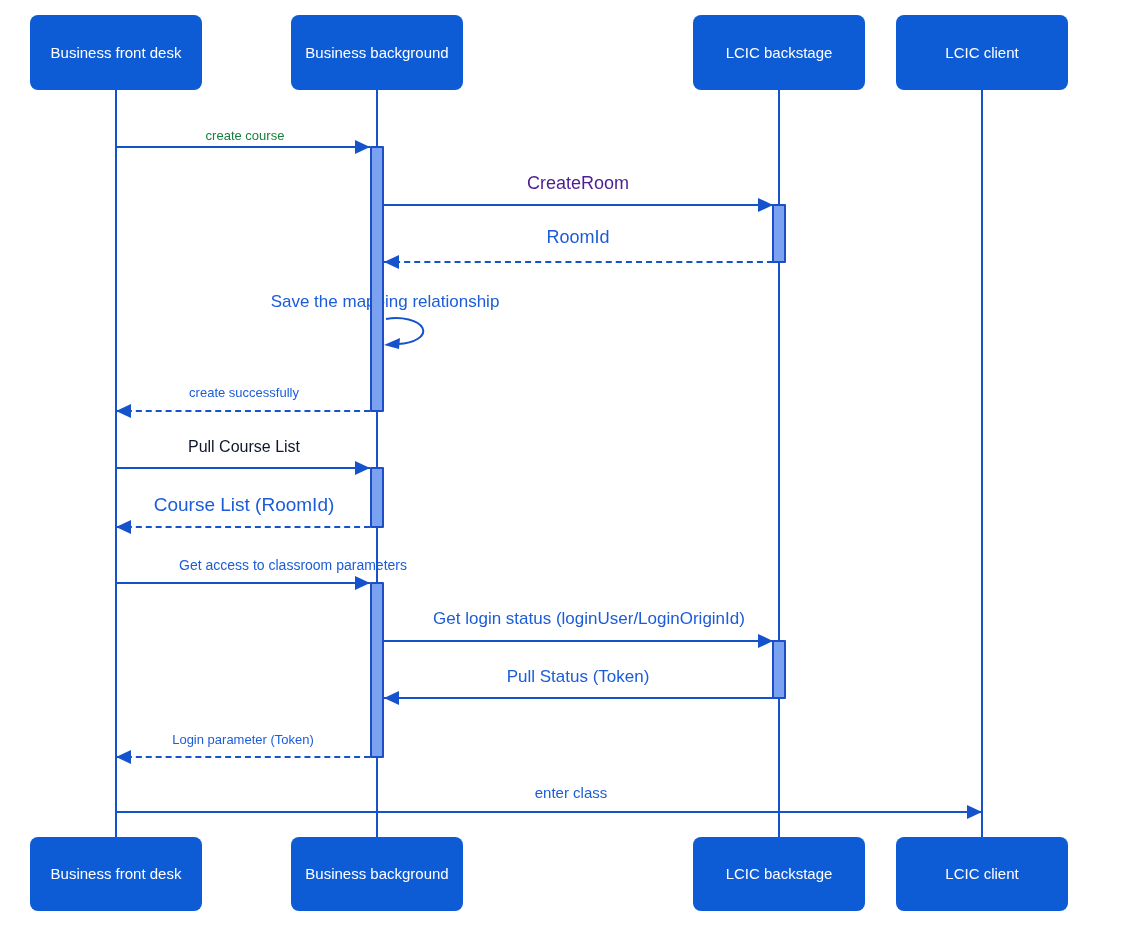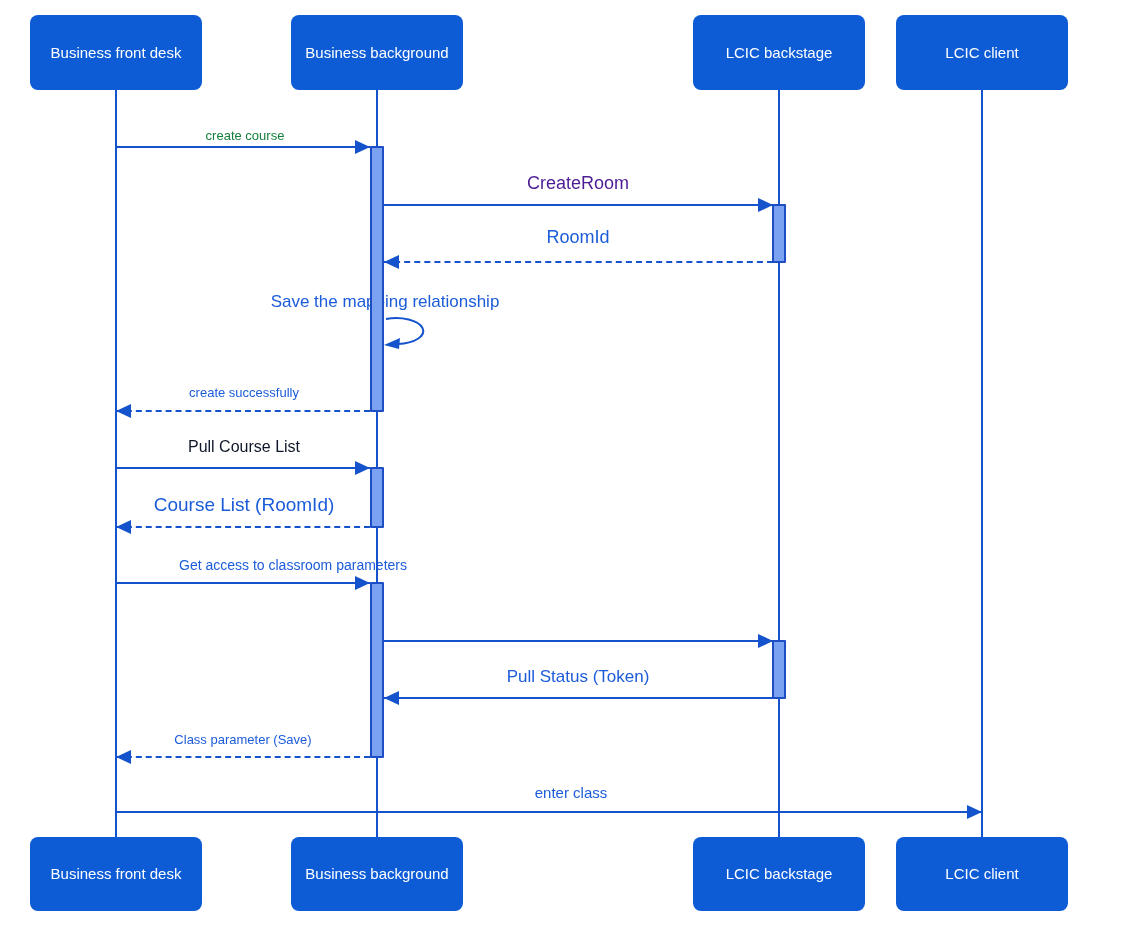--- a/index.html
+++ b/index.html
@@ -83,26 +83,27 @@
     <div class="arrow arrow-left" style="left: 116px; top: 404px; border-right-color: rgb(21, 83, 205);"></div>
     <div class="msg-label" style="left: 244px; top: 438px; font-size: 16px; color: #0f172a;">Pull Course List</div>
     <div class="msg-line" style="left: 116px; top: 467px; width: 254px; border-top-color: rgb(21, 83, 205); border-top-style: solid;"></div>
     <div class="arrow arrow-right" style="left: 355px; top: 461px; border-left-color: rgb(21, 83, 205);"></div>
     <div class="msg-label" style="left: 244px; top: 494px; font-size: 19px; color: rgb(28, 92, 217);">Course List (RoomId)</div>
     <div class="msg-line" style="left: 116px; top: 526px; width: 254px; border-top-color: rgb(21, 83, 205); border-top-style: dashed;"></div>
     <div class="arrow arrow-left" style="left: 116px; top: 520px; border-right-color: rgb(21, 83, 205);"></div>
     <div class="msg-label" style="left: 246px; top: 557px; font-size: 14px; color: rgb(28, 92, 217); margin-left: 47px;">Get access to classroom parameters</div>
     <div class="msg-line" style="left: 116px; top: 582px; width: 254px; border-top-color: rgb(21, 83, 205); border-top-style: solid;"></div>
     <div class="arrow arrow-right" style="left: 355px; top: 576px; border-left-color: rgb(21, 83, 205);"></div>
+    <div class="msg-label" style="left: 589px; top: 609px; font-size: 17px; color: rgb(28, 92, 217);">Get login status (loginUser/LoginOriginId)</div>
     <div class="msg-line" style="left: 384px; top: 640px; width: 389px; border-top-color: rgb(21, 83, 205); border-top-style: solid;"></div>
     <div class="arrow arrow-right" style="left: 758px; top: 634px; border-left-color: rgb(21, 83, 205);"></div>
     <div class="msg-label" style="left: 578px; top: 667px; font-size: 17px; color: rgb(28, 92, 217);">Pull Status (Token)</div>
     <div class="msg-line" style="left: 384px; top: 697px; width: 389px; border-top-color: rgb(21, 83, 205); border-top-style: solid;"></div>
     <div class="arrow arrow-left" style="left: 384px; top: 691px; border-right-color: rgb(21, 83, 205);"></div>
-    <div class="msg-label" style="left: 243px; top: 733px; font-size: 13px; color: rgb(28, 92, 217);">Class parameter (Save)</div>
+    <div class="msg-label" style="left: 243px; top: 733px; font-size: 13px; color: rgb(28, 92, 217);">Login parameter (Token)</div>
     <div class="msg-line" style="left: 116px; top: 756px; width: 254px; border-top-color: rgb(21, 83, 205); border-top-style: dashed;"></div>
     <div class="arrow arrow-left" style="left: 116px; top: 750px; border-right-color: rgb(21, 83, 205);"></div>
     <div class="msg-label" style="left: 571px; top: 784px; font-size: 15px; color: rgb(28, 92, 217);">enter class</div>
     <div class="msg-line" style="left: 116px; top: 811px; width: 866px; border-top-color: rgb(21, 83, 205); border-top-style: solid;"></div>
     <div class="arrow arrow-right" style="left: 967px; top: 805px; border-left-color: rgb(21, 83, 205);"></div>
     <div class="activation" style="left: 370px; top: 146px; height: 266px; background: rgb(122, 162, 240); border-color: rgb(29, 78, 198);"></div>
     <div class="activation" style="left: 772px; top: 204px; height: 59px; background: rgb(122, 162, 240); border-color: rgb(29, 78, 198);"></div>
     <div class="activation" style="left: 370px; top: 467px; height: 61px; background: rgb(122, 162, 240); border-color: rgb(29, 78, 198);"></div>
     <div class="activation" style="left: 370px; top: 582px; height: 176px; background: rgb(122, 162, 240); border-color: rgb(29, 78, 198);"></div>
     <div class="activation" style="left: 772px; top: 640px; height: 59px; background: rgb(122, 162, 240); border-color: rgb(29, 78, 198);"></div>

